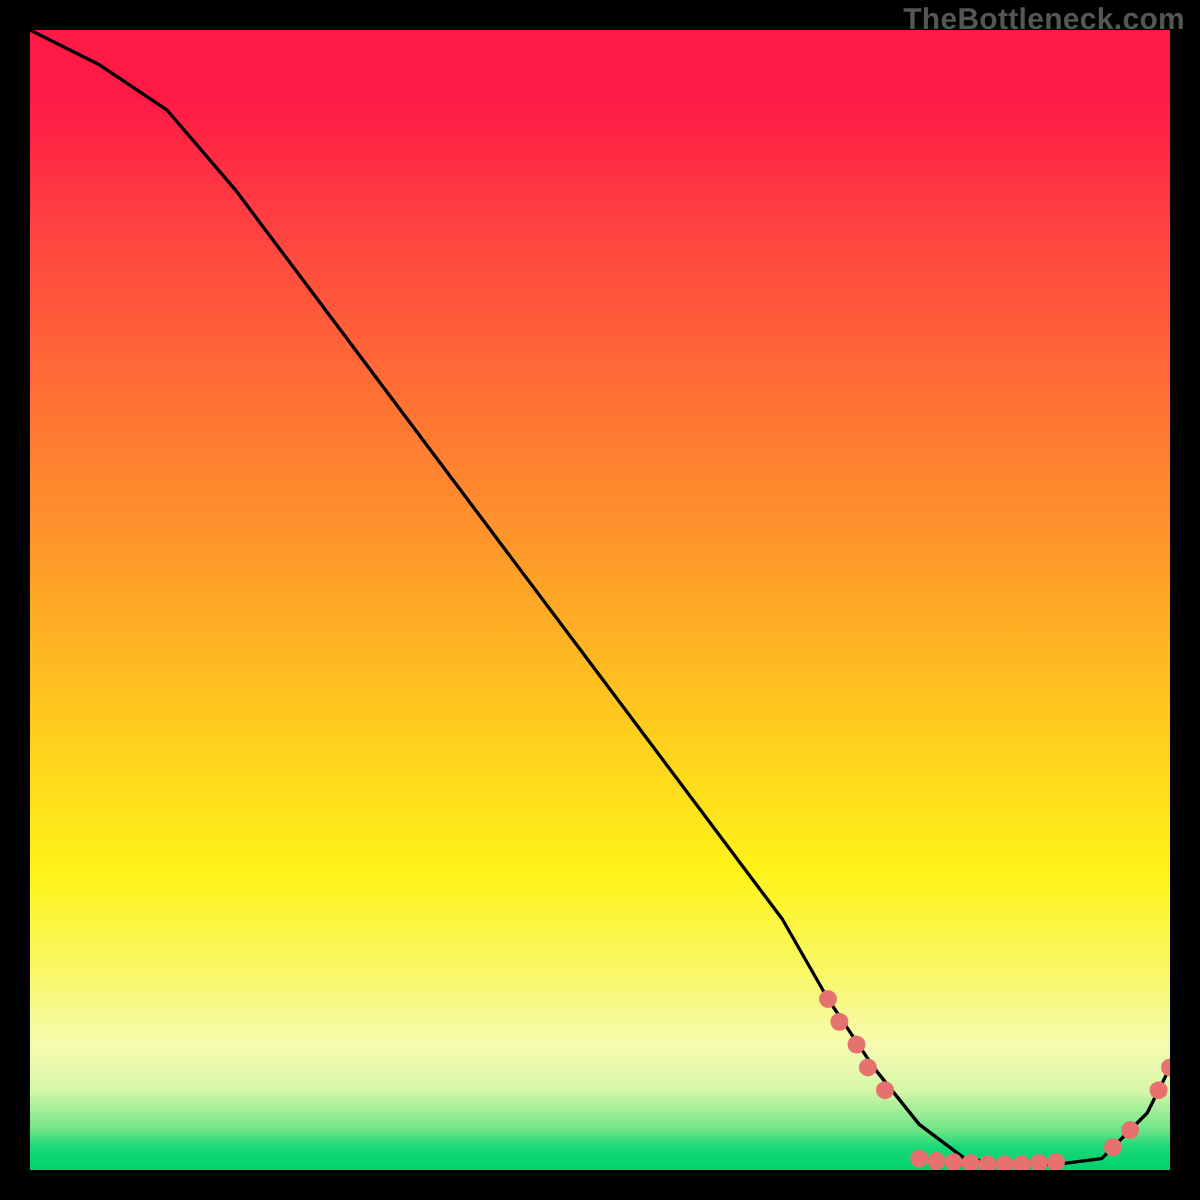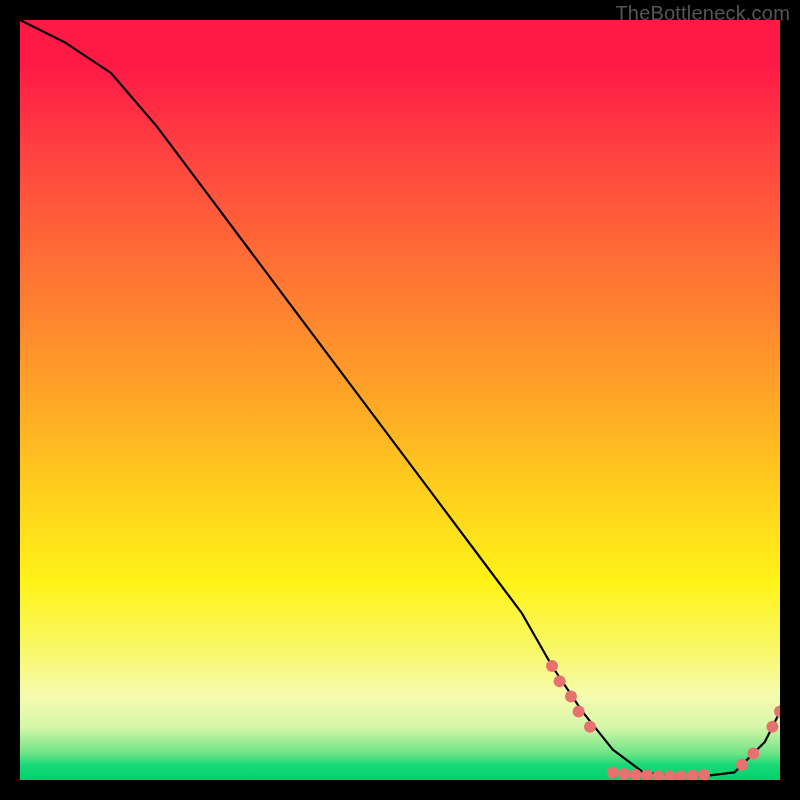--- a/index.html
+++ b/index.html
@@ -16,21 +16,21 @@
     width: 800px;
     height: 800px;
     background: #000;
   }
   .watermark {
     position: absolute;
     top: 2px;
     right: 10px;
     color: #555;
     font-size: 20px;
-    font-weight: 400;
+    font-weight: 700;
     letter-spacing: 0.2px;
     z-index: 4;
     user-select: none;
   }
   .plot {
     position: absolute;
     left: 20px;
     top: 20px;
     width: 760px;
     height: 760px;

